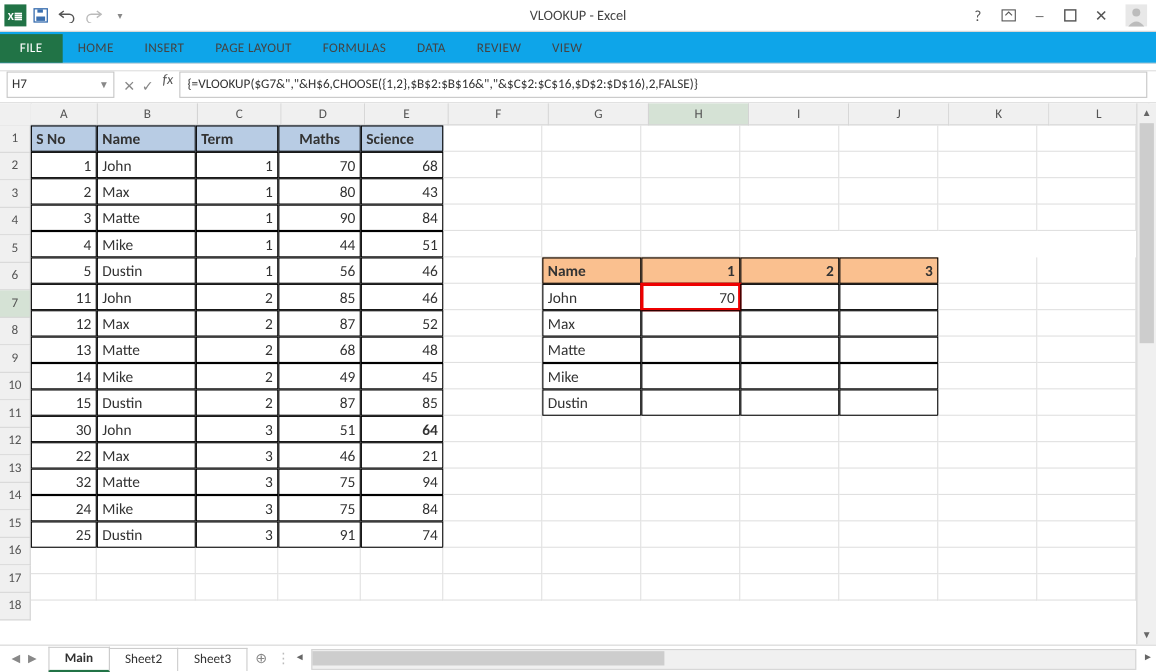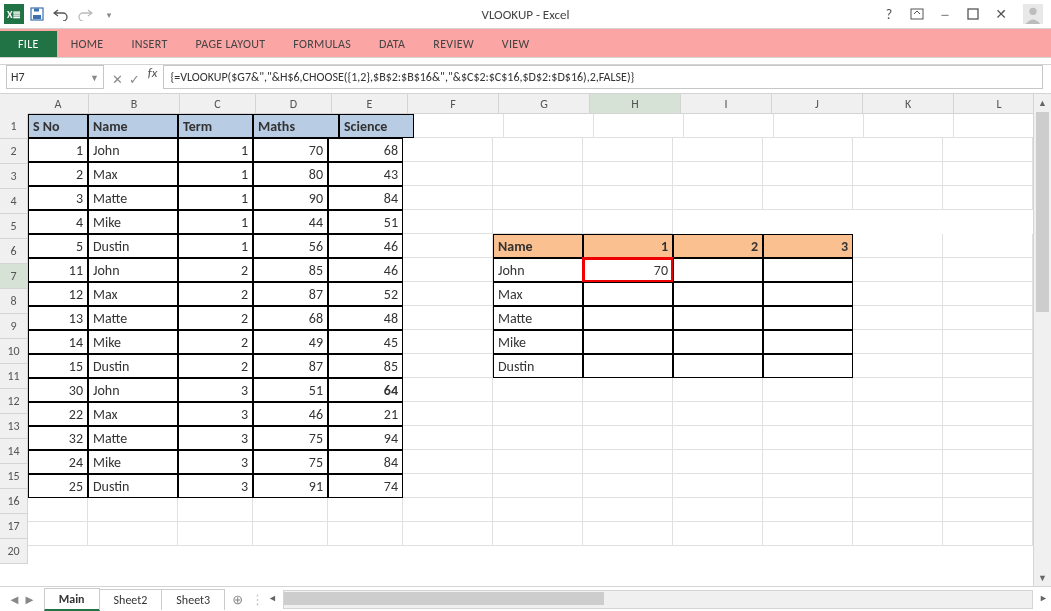--- a/index.html
+++ b/index.html
@@ -3,21 +3,21 @@
 <meta charset="utf-8">
 <style>
 html,body{margin:0;padding:0;font-family:"Segoe UI","Calibri",sans-serif;font-size:13px;color:#333;background:#fff;overflow:hidden;width:1051px;height:611px}
 .titlebar{height:28px;background:#fff;display:flex;align-items:center;position:relative;border-bottom:1px solid #d4d4d4}
 .qat{display:flex;align-items:center;gap:2px;padding-left:4px}
 .qat .xl{width:20px;height:20px;background:#217346;color:#fff;display:flex;align-items:center;justify-content:center;font-size:10px;font-weight:bold}
 .qat-btn{width:22px;height:22px;display:flex;align-items:center;justify-content:center;color:#555}
 .title-center{position:absolute;left:0;right:0;text-align:center;font-size:13px;color:#444;pointer-events:none}
 .win-controls{margin-left:auto;display:flex;align-items:center;gap:8px;padding-right:8px;color:#555}
 .win-btn{width:20px;height:20px;display:flex;align-items:center;justify-content:center;font-size:14px}
-.ribbon-tabs{height:28px;background:#fca5a5;display:flex;align-items:flex-end;border-bottom:1px solid #d4d4d4}
+.ribbon-tabs{height:28px;background:#0ea5e9;display:flex;align-items:flex-end;border-bottom:1px solid #d4d4d4}
 .rtab{padding:6px 14px;font-size:12px;color:#444;text-transform:uppercase;letter-spacing:.3px}
 .rtab.file{background:#217346;color:#fff;padding:6px 18px}
 .ribbon-space{height:6px;background:#fff;border-bottom:1px solid #d4d4d4}
 .formula-bar{height:28px;background:#fff;display:flex;border-bottom:1px solid #d4d4d4}
 .namebox{width:88px;height:22px;border:1px solid #c6c6c6;margin-left:6px;display:flex;align-items:center;padding:0 4px;font-size:12px;background:#fff;justify-content:space-between}
 .namebox .dd{font-size:9px;color:#888}
 .fx-btns{display:flex;align-items:center;gap:6px;margin-left:8px;color:#888}
 .fx-icon{font-style:italic;color:#555;margin-left:8px}
 .formula-input{flex:1;height:22px;border:1px solid #c6c6c6;margin:0 8px 0 6px;padding:0 6px;display:flex;align-items:center;font-size:12px;color:#333;background:#fff}
 .grid-area{position:relative;height:492px;background:#fff}
@@ -154,28 +154,28 @@
       <div class="rh">8</div>
       <div class="rh">9</div>
       <div class="rh">10</div>
       <div class="rh">11</div>
       <div class="rh">12</div>
       <div class="rh">13</div>
       <div class="rh">14</div>
       <div class="rh">15</div>
       <div class="rh">16</div>
       <div class="rh">17</div>
-      <div class="rh">20</div>
+      <div class="rh">18</div>
     </div>
   <div class="cells" id="cells">
       <div class="row">
         <div class="cell hdr" style="width: 60px;">S No</div>
         <div class="cell hdr" style="width: 90px;">Name</div>
         <div class="cell hdr" style="width: 75px;">Term</div>
-        <div class="cell hdr" style="width: 86px;">Maths</div>
+        <div class="cell hdr" style="width: 75px; text-align: center;">Maths</div>
         <div class="cell hdr" style="width: 75px;">Science</div>
         <div class="cell" style="width: 90px;"></div>
         <div class="cell" style="width: 90px;"></div>
         <div class="cell" style="width: 90px;"></div>
         <div class="cell" style="width: 90px;"></div>
         <div class="cell" style="width: 90px;"></div>
         <div class="cell" style="width: 90px;"></div>
         <div class="cell" style="width: 90px;"></div>
       </div>
       <div class="row">

